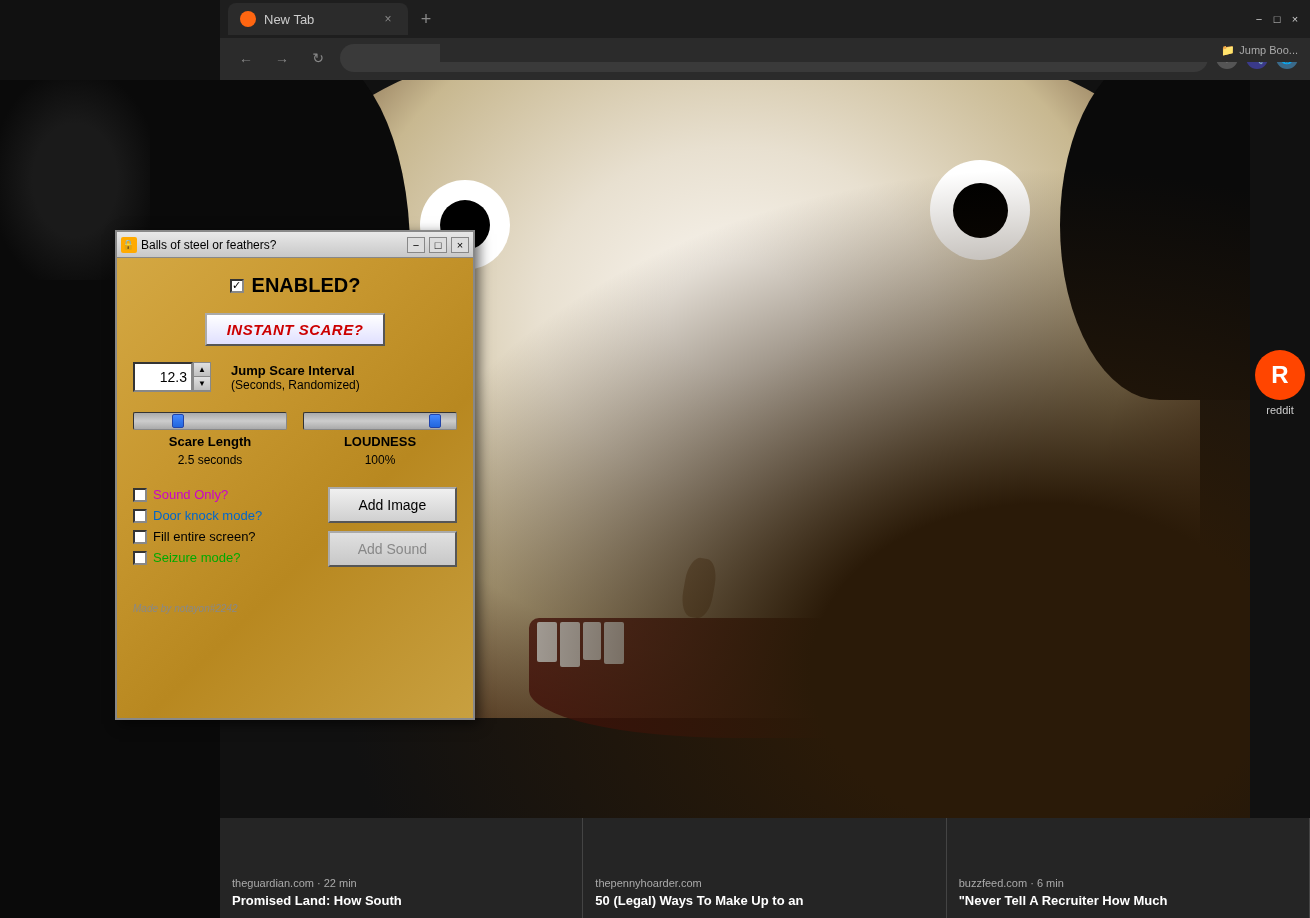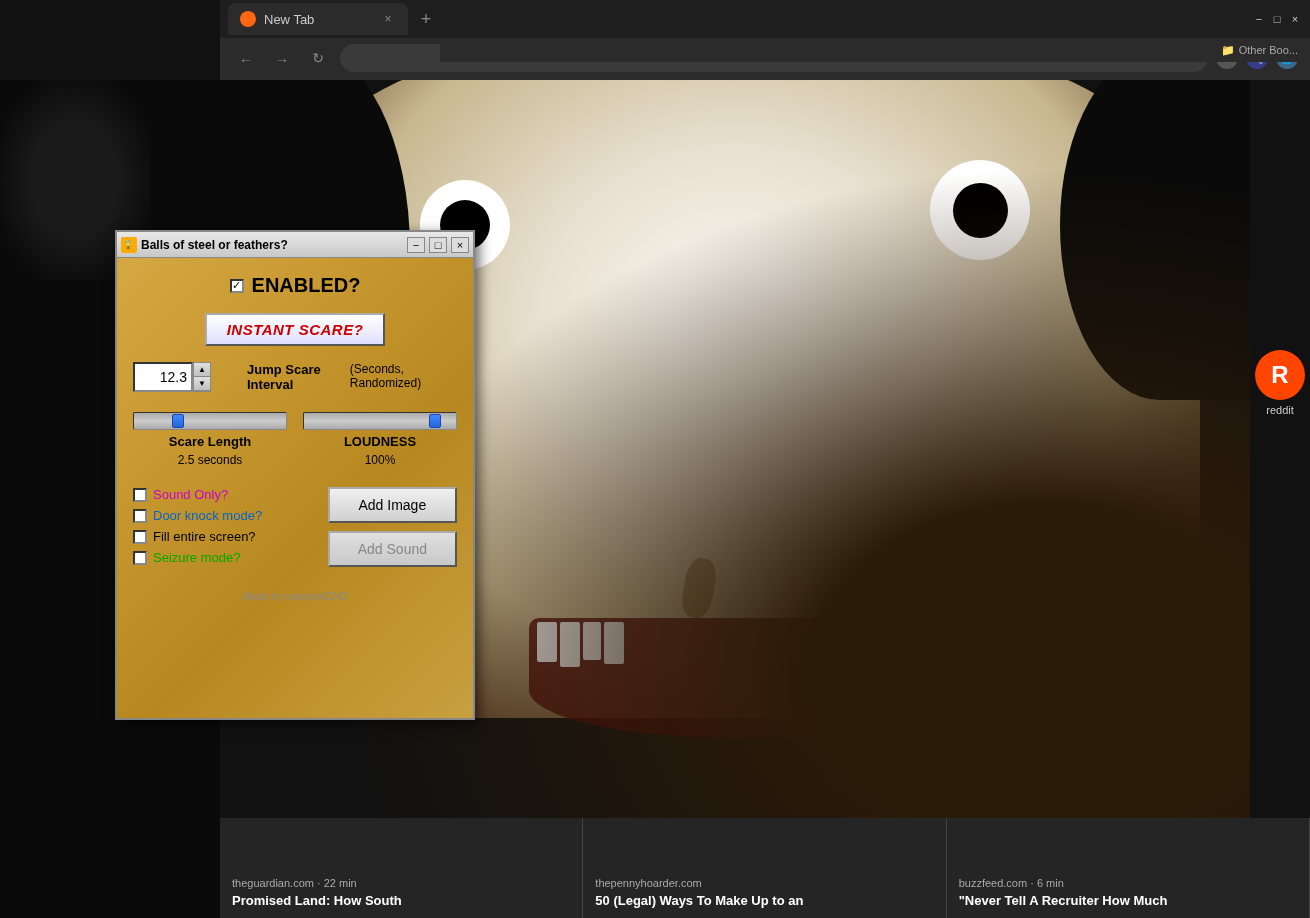--- a/index.html
+++ b/index.html
@@ -247,21 +247,20 @@
       border-radius: 2px;
       display: flex;
       align-items: center;
       justify-content: center;
       font-size: 10px;
     }
     .app-title-text {
       flex: 1;
       font-size: 12px;
       color: #000;
-      font-weight: bold;
     }
     .title-btn {
       width: 18px;
       height: 16px;
       background: #ddd;
       border: 1px solid #888;
       display: flex;
       align-items: center;
       justify-content: center;
       font-size: 11px;
@@ -428,22 +427,21 @@
       background: linear-gradient(to bottom, #e0e0e0, #c8c8c8);
       cursor: default;
       text-align: center;
     }
 
     
     .app-footer {
       font-size: 10px;
       color: #888;
       font-style: italic;
-      margin-top: 4px;
-      text-align: center;
+      margin-top: 16px;
     }
   </style>
 </head>
 <body>
 
 <div style="position:absolute;top:0;left:0;width:1310px;height:918px;background:#111;"></div>
 
 <div style="position:absolute;top:80px;left:220px;right:60px;bottom:100px;overflow:hidden;">
 
   <div style="position:absolute;top:-30px;left:50px;right:50px;bottom:100px;background:radial-gradient(ellipse at 50% 40%, #f5f0e8 10%, #e8e0d0 30%, #c8b890 60%, #5a3a20 85%, #1a0a00 100%);border-radius:30% 30% 20% 20%;"></div>
@@ -505,21 +503,21 @@
       <div class="br-icon" style="background:#555;width:22px;height:22px;font-size:11px;">⚙</div>
       <div class="br-icon" style="background:#3a3a8a;width:22px;height:22px;font-size:11px;">🔧</div>
       <div class="br-icon" style="background:#3a6a8a;width:22px;height:22px;font-size:11px;">🌐</div>
     </div>
   </div>
 
   <div class="bookmarks-bar">
     <div style="flex:1;"></div>
     <div class="bookmark-item">
       <span>📁</span>
-      <span>Other Boo...</span>
+      <span>Jump Boo...</span>
     </div>
   </div>
 </div>
 
 <div class="reddit-widget">
   <div class="reddit-icon">R</div>
   <span class="reddit-label">reddit</span>
 </div>
 
 <div class="news-bar">
@@ -557,21 +555,21 @@
     <button class="instant-scare-btn">INSTANT SCARE?</button>
 
     <div class="interval-row">
       <div class="number-input-group">
         <div class="number-input">12.3</div>
         <div class="spin-btns">
           <button class="spin-btn">▲</button>
           <button class="spin-btn">▼</button>
         </div>
       </div>
-      <div style="display:flex;margin-left:16px;">
+      <div style="display:flex;flex-direction:column;">
         <span style="font-size:13px;font-weight:bold;color:#000;">Jump Scare Interval</span>
         <span style="font-size:12px;color:#000;">(Seconds, Randomized)</span>
       </div>
     </div>
 
     <div class="sliders-row">
       <div class="slider-group">
         <div class="slider-track">
           <div class="slider-thumb" style="left:25%;"></div>
         </div>

